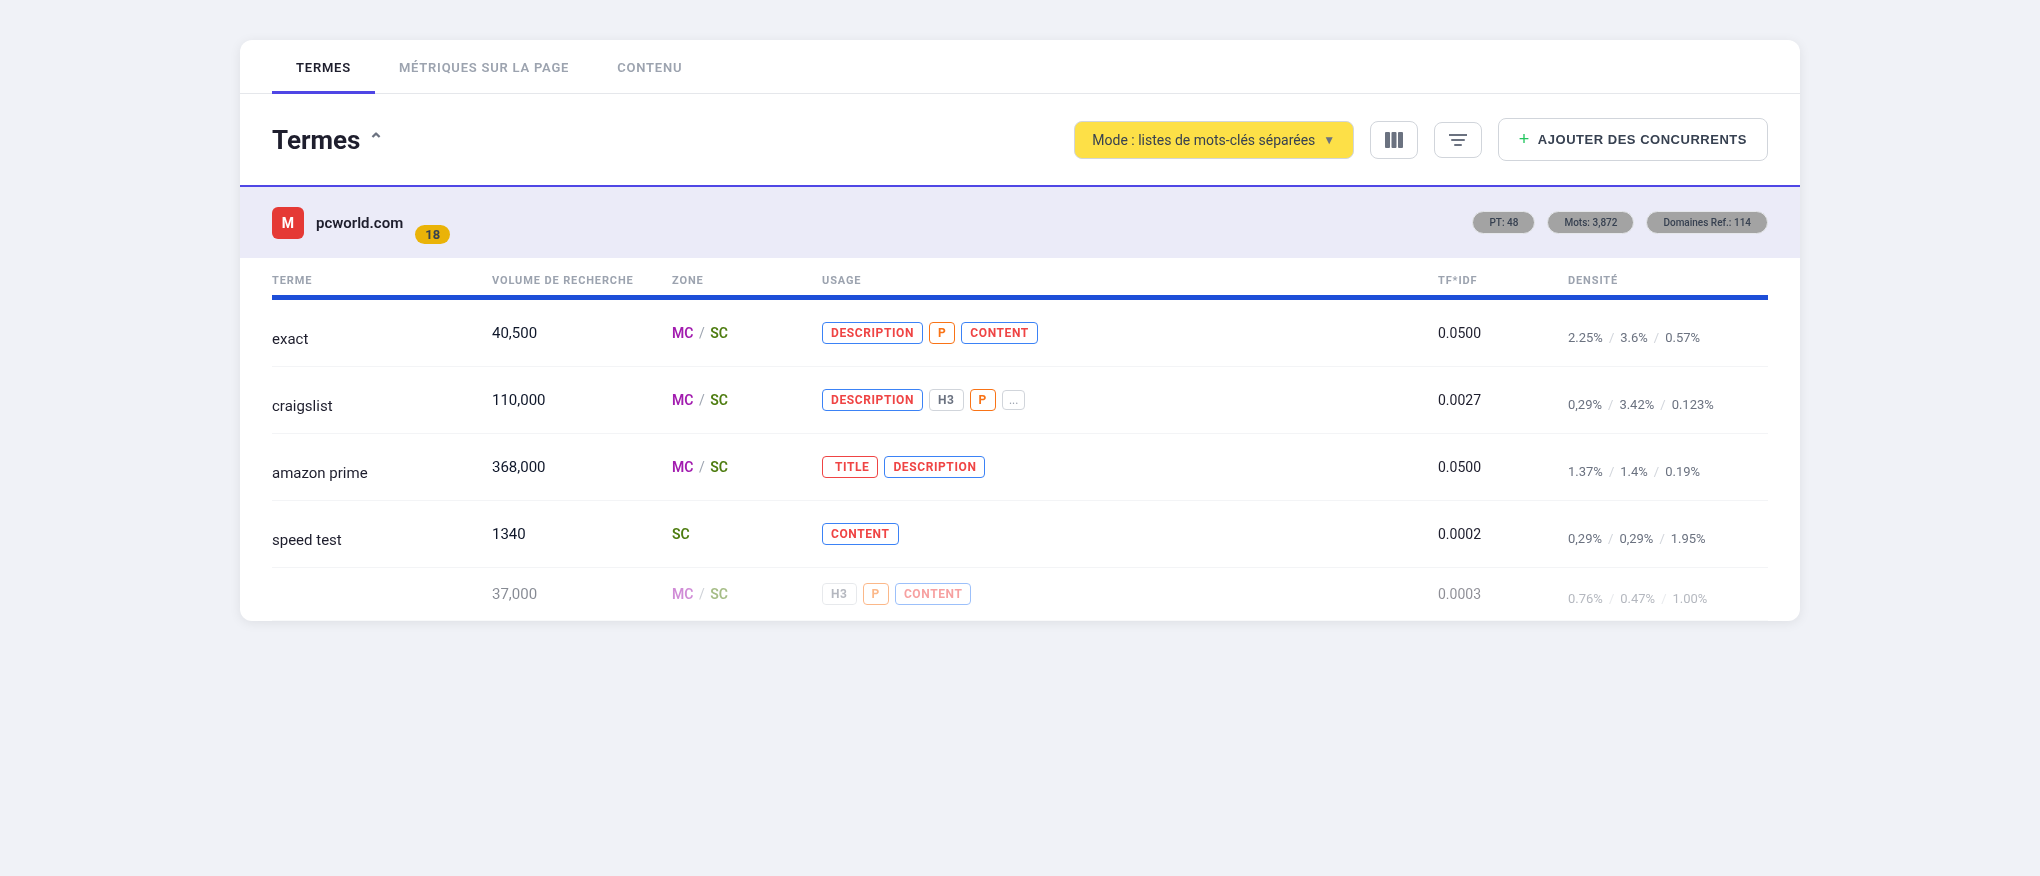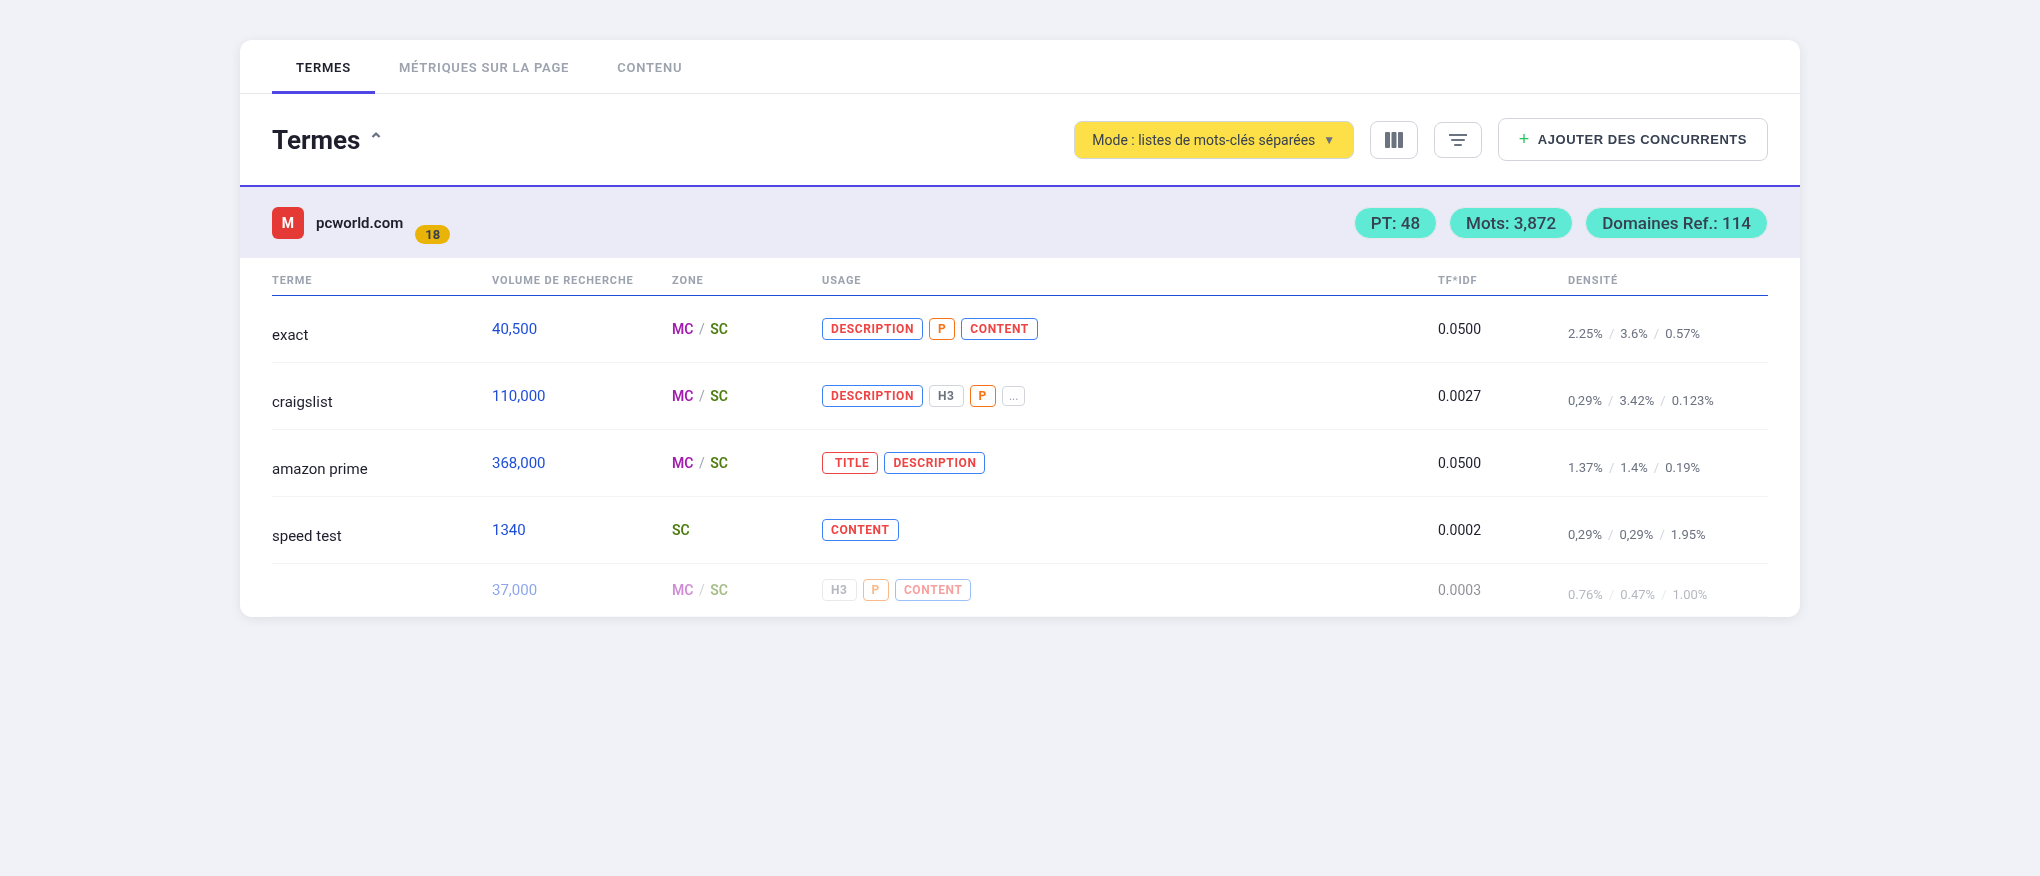--- a/index.html
+++ b/index.html
@@ -142,37 +142,37 @@
       background: #eab308;
       border-radius: 20px;
       padding: 2px 10px;
       font-size: 13px;
       font-weight: 700;
       color: #374151;
       margin-top: 24px;
     }
     .domain-spacer { flex: 1; }
     .domain-stat {
-      background: #5eead4;
+      background: #a3a3a3;
       border-radius: 20px;
       padding: 5px 16px;
-      font-size: 17px;
+      font-size: 10px;
       font-weight: 500;
       color: #374151;
       border: 1px solid #e5e7eb;
     }
     
     .table-wrap {
       padding: 0 32px;
     }
     .col-headers {
       display: grid;
       grid-template-columns: 220px 180px 150px 1fr 130px 200px;
       padding: 16px 0 8px 0;
-      border-bottom: 1px solid #1d4ed8;
+      border-bottom: 5px solid #1d4ed8;
     }
     .col-header {
       font-size: 11px;
       font-weight: 700;
       letter-spacing: 0.08em;
       color: #9ca3af;
       text-transform: uppercase;
     }
     .table-row {
       display: grid;
@@ -182,21 +182,21 @@
       align-items: center;
     }
     .term-name {
       font-size: 15px;
       color: #1e1e2d;
       font-weight: 400;
       margin-top: 12px;
     }
     .vol {
       font-size: 15px;
-      color: #1d4ed8;
+      color: #0f172a;
     }
     .zone-mc { color: #a21caf; font-weight: 600; font-size: 14px; text-align: right; }
     .zone-sc { color: #4d7c0f; font-weight: 600; font-size: 14px; text-align: center; }
     .zone-sep { color: #9ca3af; margin: 0 2px; }
     .zone-cell { font-size: 14px; }
     .usage-tags {
       display: flex;
       flex-wrap: wrap;
       gap: 6px;
       align-items: center;

